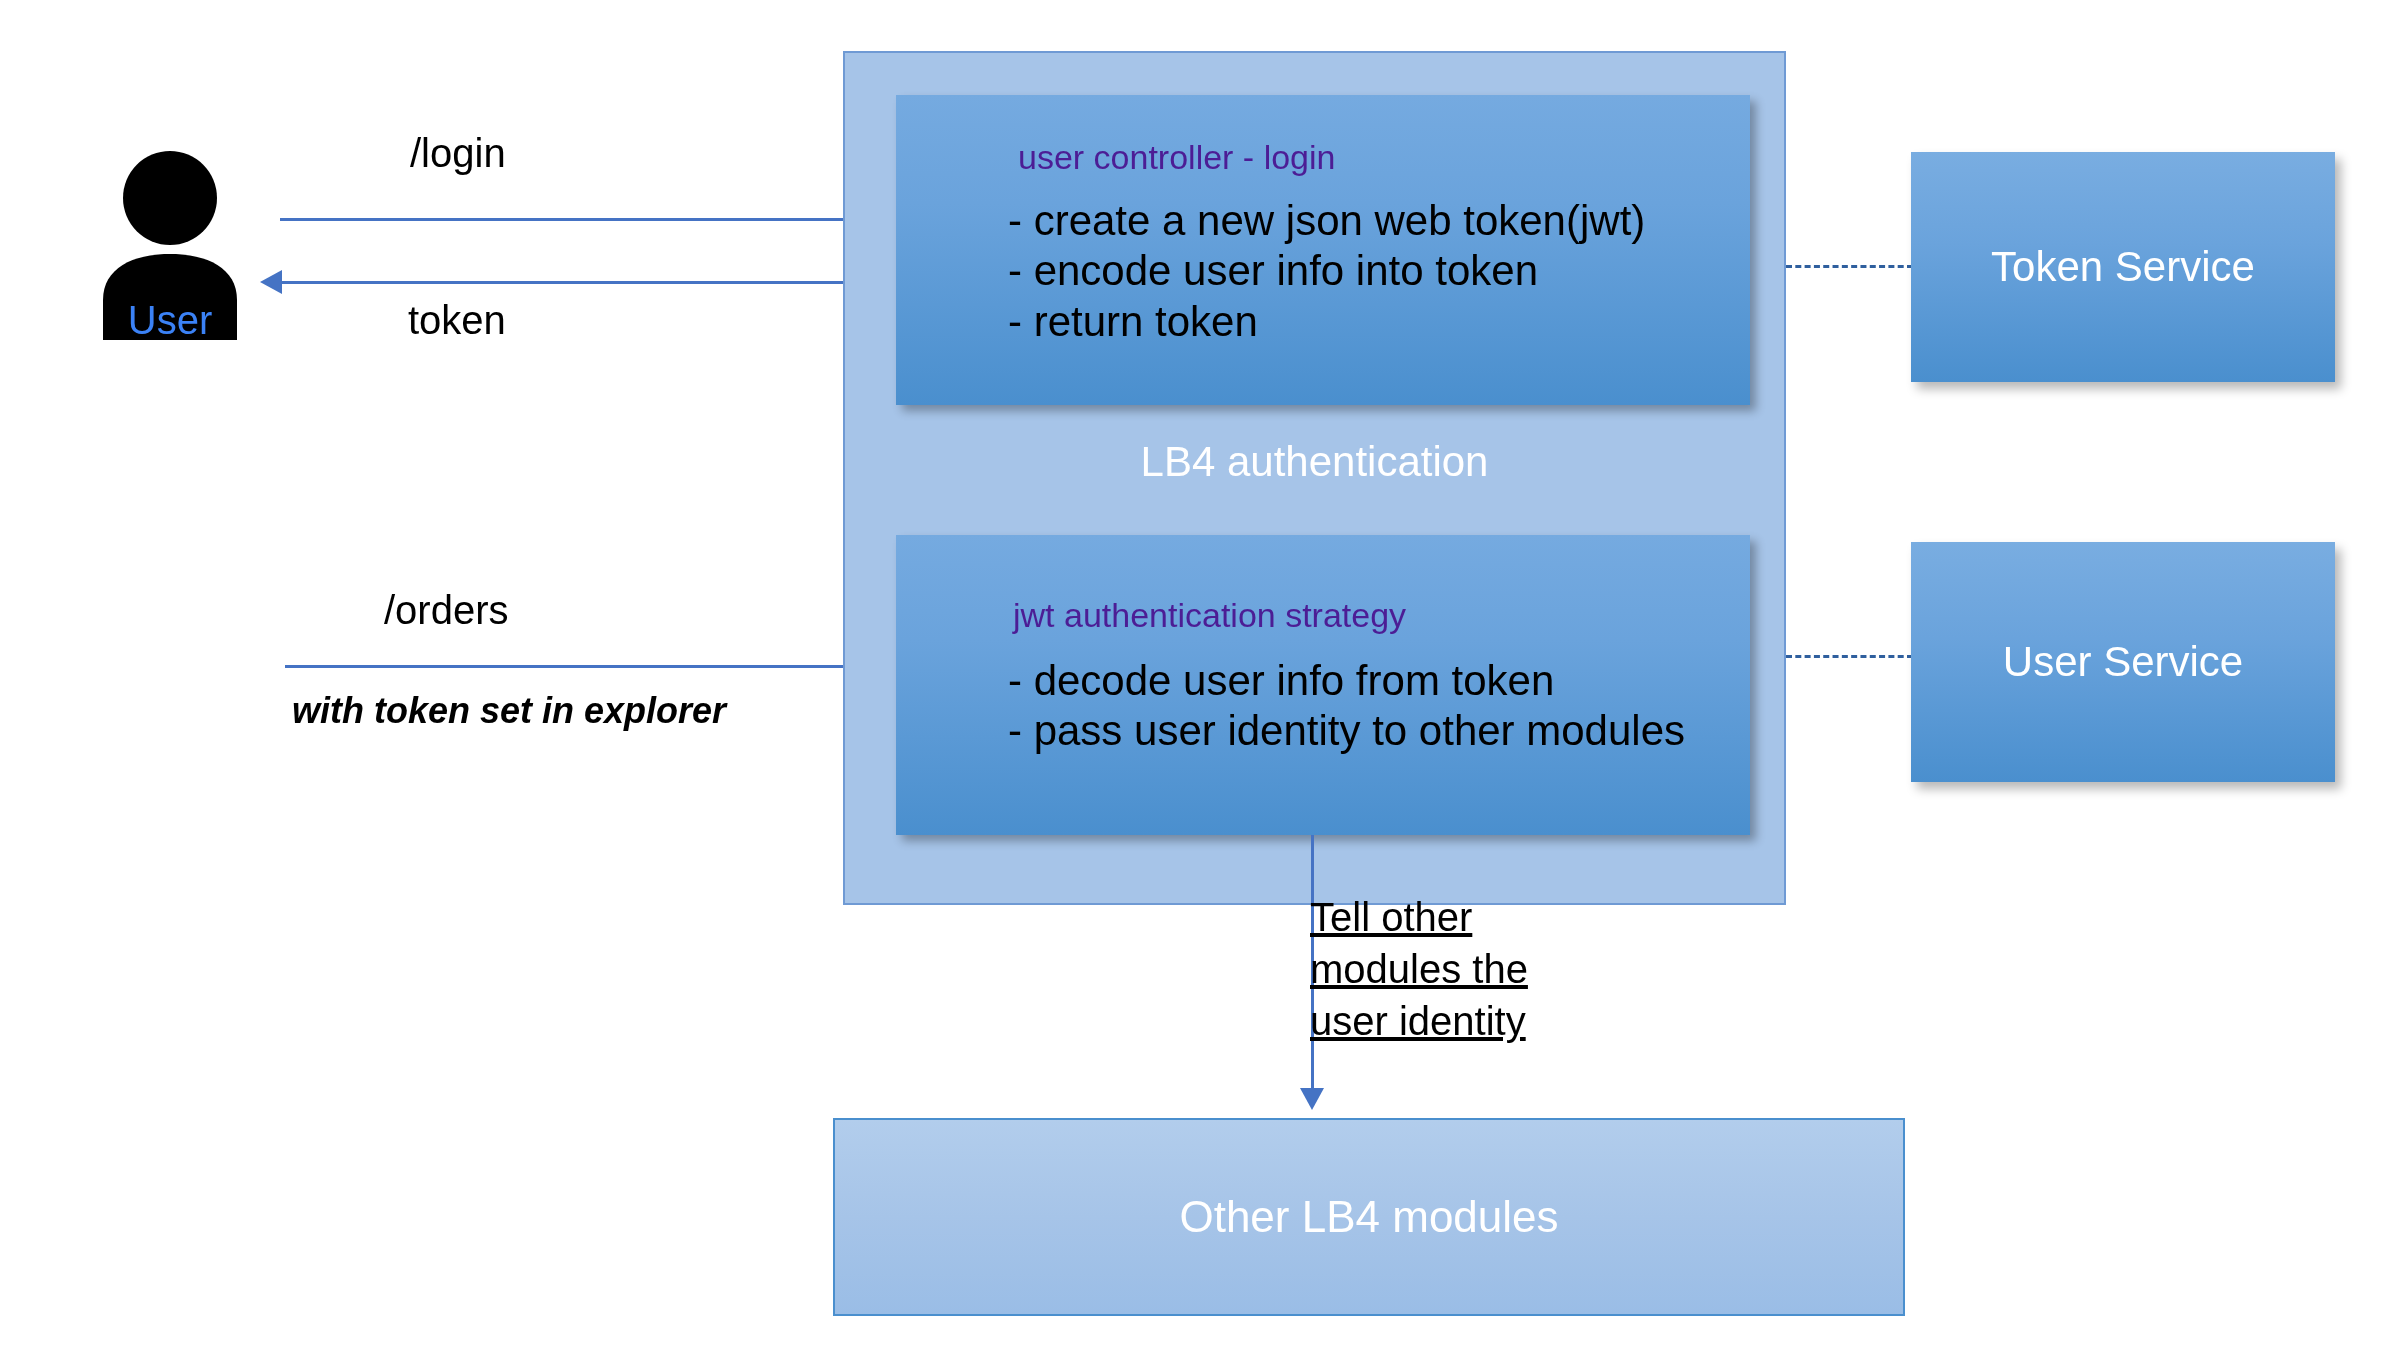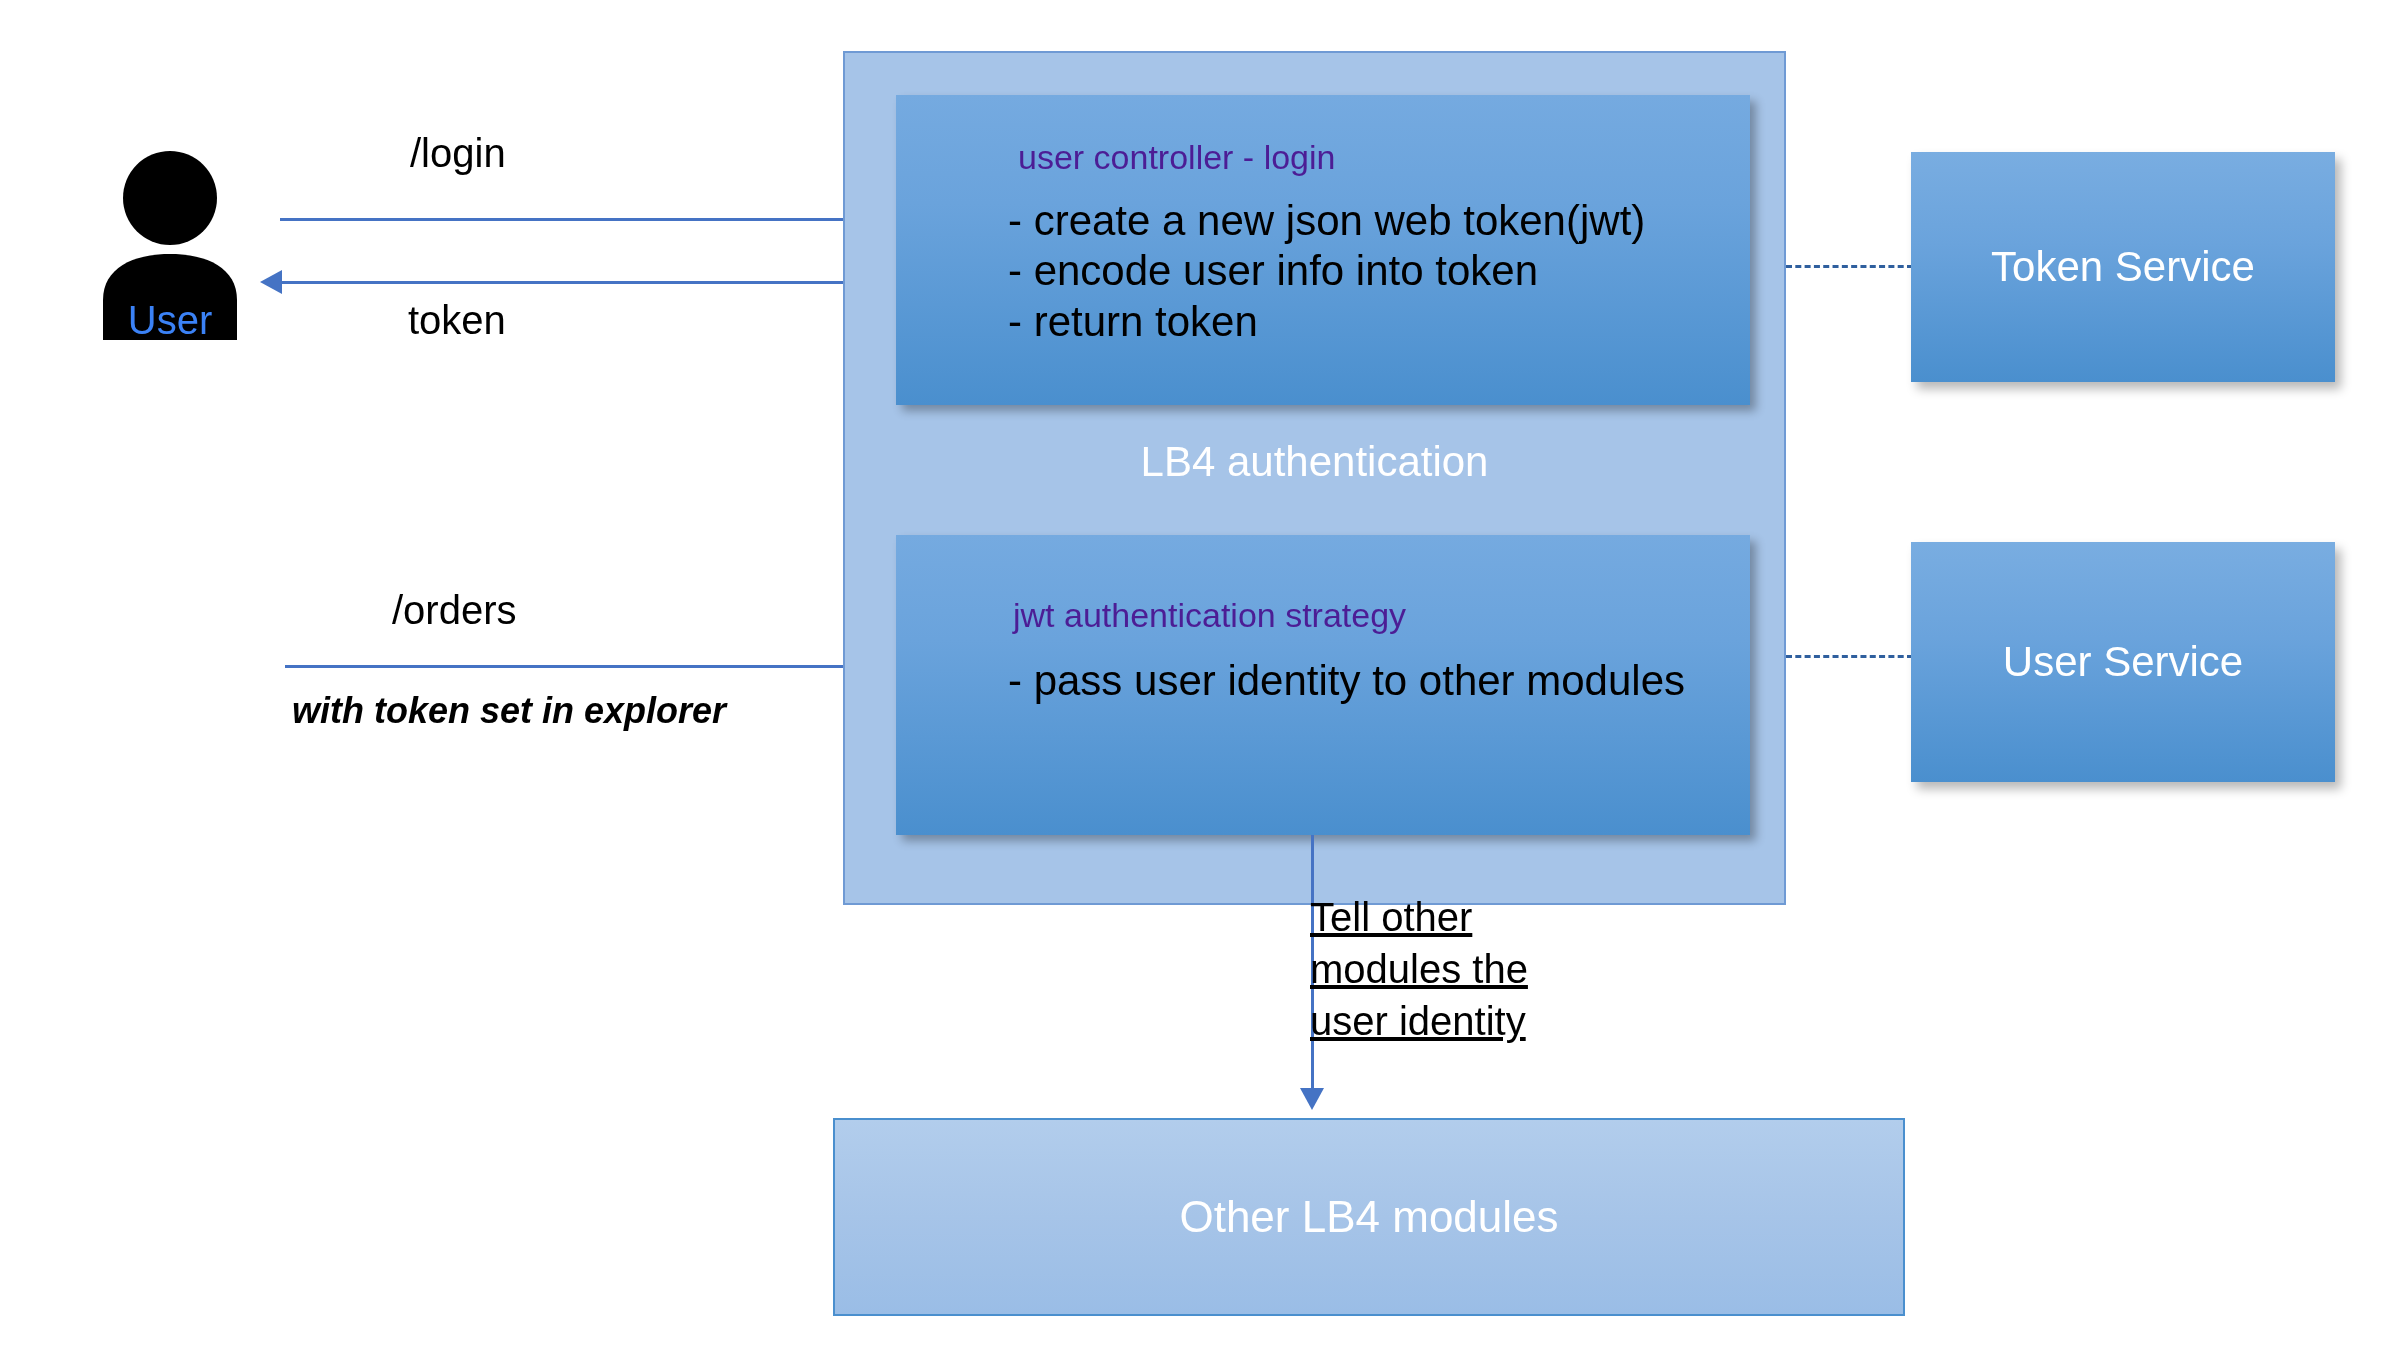--- a/index.html
+++ b/index.html
@@ -224,39 +224,40 @@
   <div id="user-label">User</div>
 
   <div class="flow-label" style="left:410px; top:130px;">/login</div>
   <div class="h-line" style="left:280px; top:218px; width:673px;"></div>
   <div class="arrow-head-right" style="left:952px; top:207px;"></div>
 
   <div class="h-line" style="left:280px; top:281px; width:690px;"></div>
   <div class="arrow-head-left" style="left:260px; top:270px;"></div>
   <div class="flow-label" style="left:408px; top:297px;">token</div>
 
-  <div class="flow-label" style="left:392px; top:587px;text-align:center;">/orders</div>
+  <div class="flow-label" style="left:384px; top:587px;text-align:center;">/orders</div>
   <div class="h-line" style="left:285px; top:665px; width:668px;"></div>
   <div class="arrow-head-right" style="left:952px; top:654px;"></div>
   <div class="flow-label italic" style="left:292px; top:690px;">with token set in explorer</div>
 
   <div id="lb4-container"></div>
   <div id="lb4-container-label">LB4 authentication</div>
 
   <div class="module-box" id="box-user-controller"></div>
   <div class="module-title" style="left:1018px; top:140px;">user controller - login</div>
   <div class="module-bullets" style="left:1008px; top:196px;">
     <div>- create a new json web token(jwt)</div>
     <div>- encode user info into token</div>
     <div>- return token</div>
   </div>
 
   <div class="module-box" id="box-jwt-strategy"></div>
   <div class="module-title" style="left:1013px; top:598px;">jwt authentication strategy</div>
   <div class="module-bullets" style="left:1008px; top:656px;">
+    <div>- decode user info from token</div>
     <div>- pass user identity to other modules</div>
   </div>
 
   <div class="dashed-line" style="left:1786px; top:265px; width:127px;"></div>
   <div class="dashed-line" style="left:1786px; top:655px; width:127px;"></div>
 
   <div class="service-box" id="box-token-service">
     <span class="service-box-label">Token Service</span>
   </div>
   <div class="service-box" id="box-user-service">

